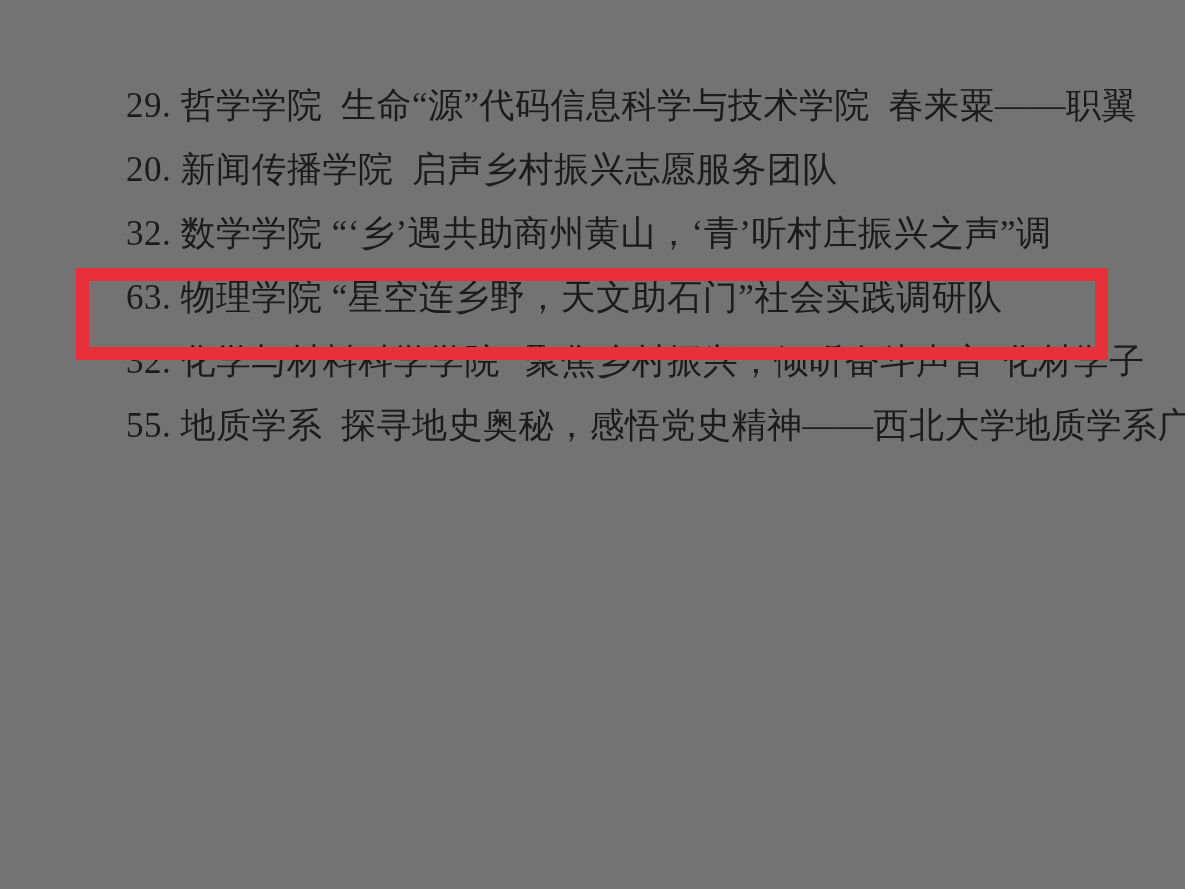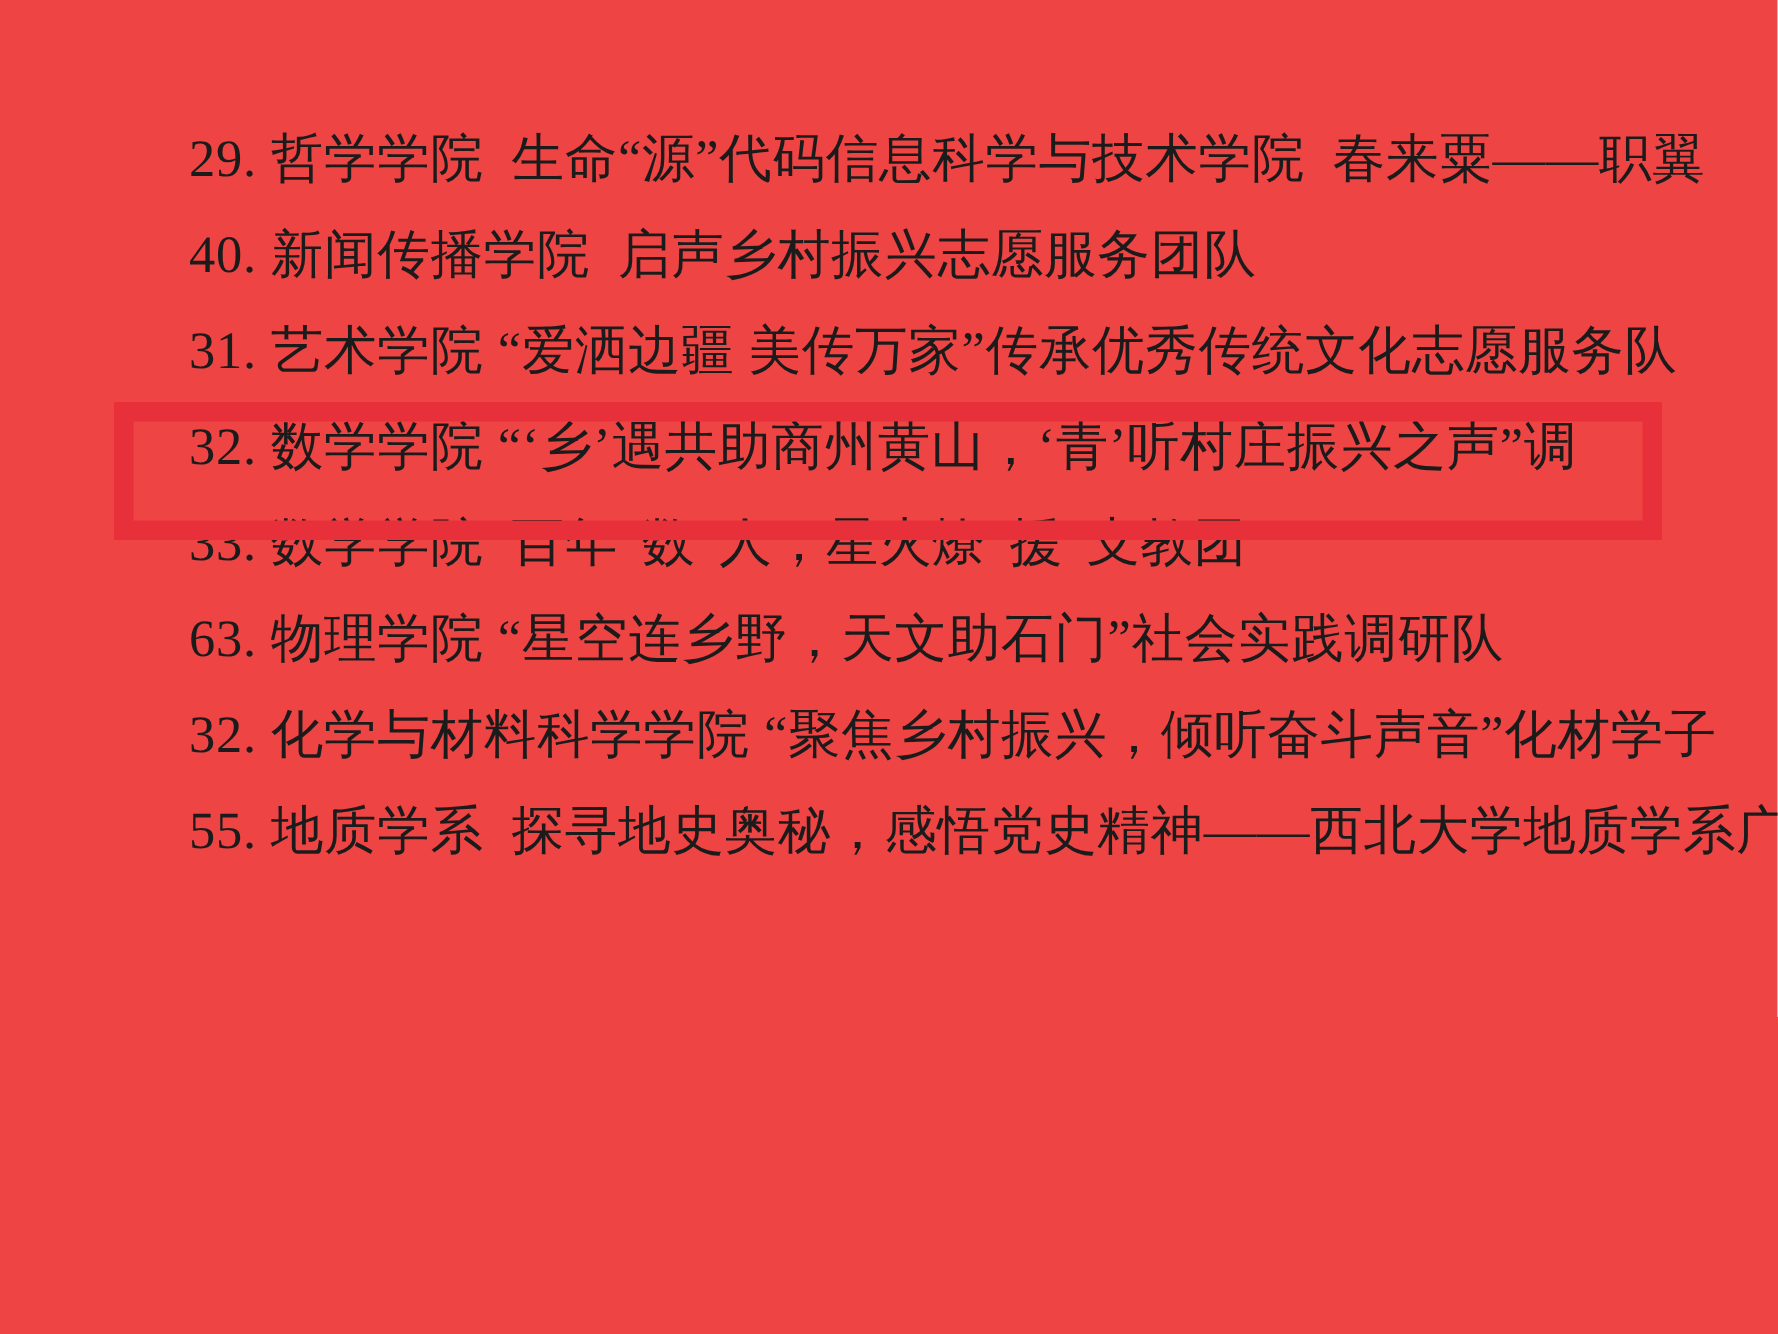--- a/index.html
+++ b/index.html
@@ -10,21 +10,21 @@
   body {
     width: 1185px;
     height: 889px;
     position: relative;
     overflow: hidden;
     font-family: "Liberation Serif", "DejaVu Serif", serif;
   }
   .page {
     position: absolute;
     inset: 0;
-    background: #ef4444;
+    background: #737373;
   }
   .doc-body {
     position: absolute;
     left: 126px;
     top: 74px;
     width: 930px;
   }
   .doc-line {
     font-size: 35px;
     line-height: 64px;
@@ -52,24 +52,22 @@
     z-index: 2;
   }
 </style>
 </head>
 <body>
 
 <div class="page">
 
   <div class="doc-body">
     <div class="doc-line">29. 哲学学院  生命“源”代码信息科学与技术学院  春来粟——职翼</div>
-    <div class="doc-line">40. 新闻传播学院  启声乡村振兴志愿服务团队</div>
-    <div class="doc-line highlighted-line">31. 艺术学院 “爱洒边疆 美传万家”传承优秀传统文化志愿服务队</div>
+    <div class="doc-line">20. 新闻传播学院  启声乡村振兴志愿服务团队</div>
     <div class="doc-line">32. 数学学院 “‘乡’遇共助商州黄山，‘青’听村庄振兴之声”调</div>
-    <div class="doc-line">33. 数学学院  百年“数”人，星火燎“援”支教团</div>
     <div class="doc-line">63. 物理学院 “星空连乡野，天文助石门”社会实践调研队</div>
     <div class="doc-line">32. 化学与材料科学学院 “聚焦乡村振兴，倾听奋斗声音”化材学子</div>
     <div class="doc-line">55. 地质学系  探寻地史奥秘，感悟党史精神——西北大学地质学系广</div>
   </div>
 
   <div class="highlight-box" style="border-color: rgb(232, 48, 58);"></div>
 
 </div>
 
 </body></html>

